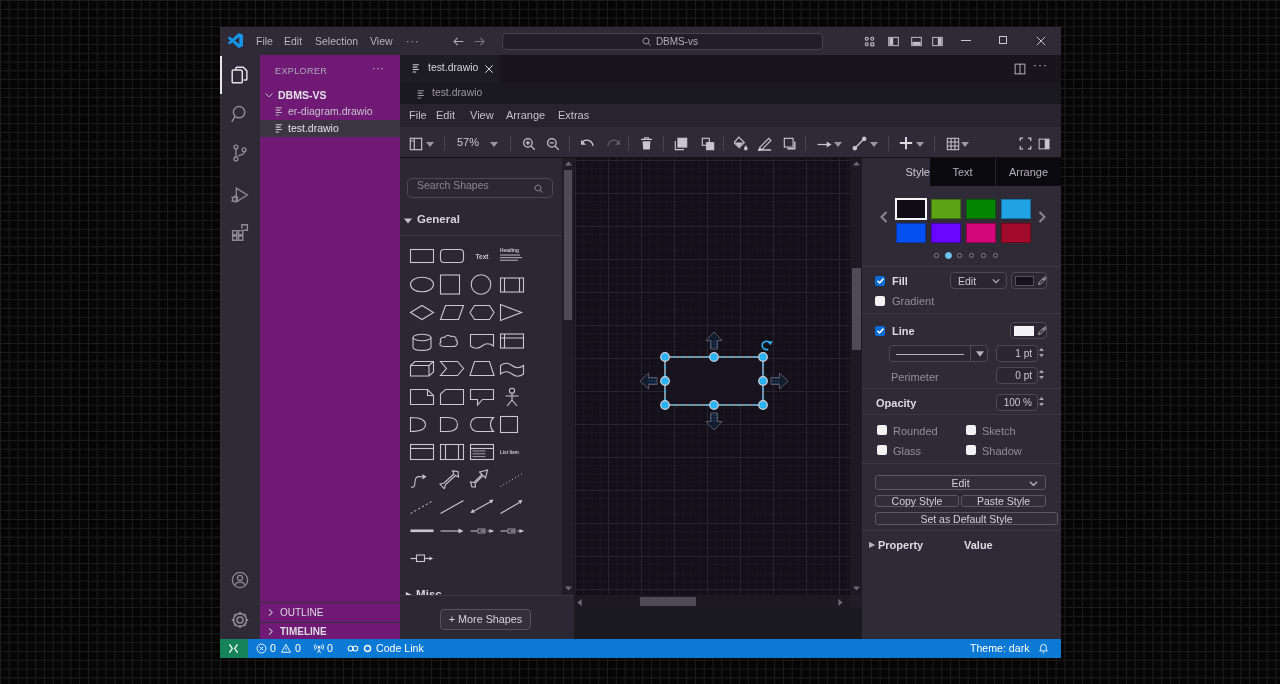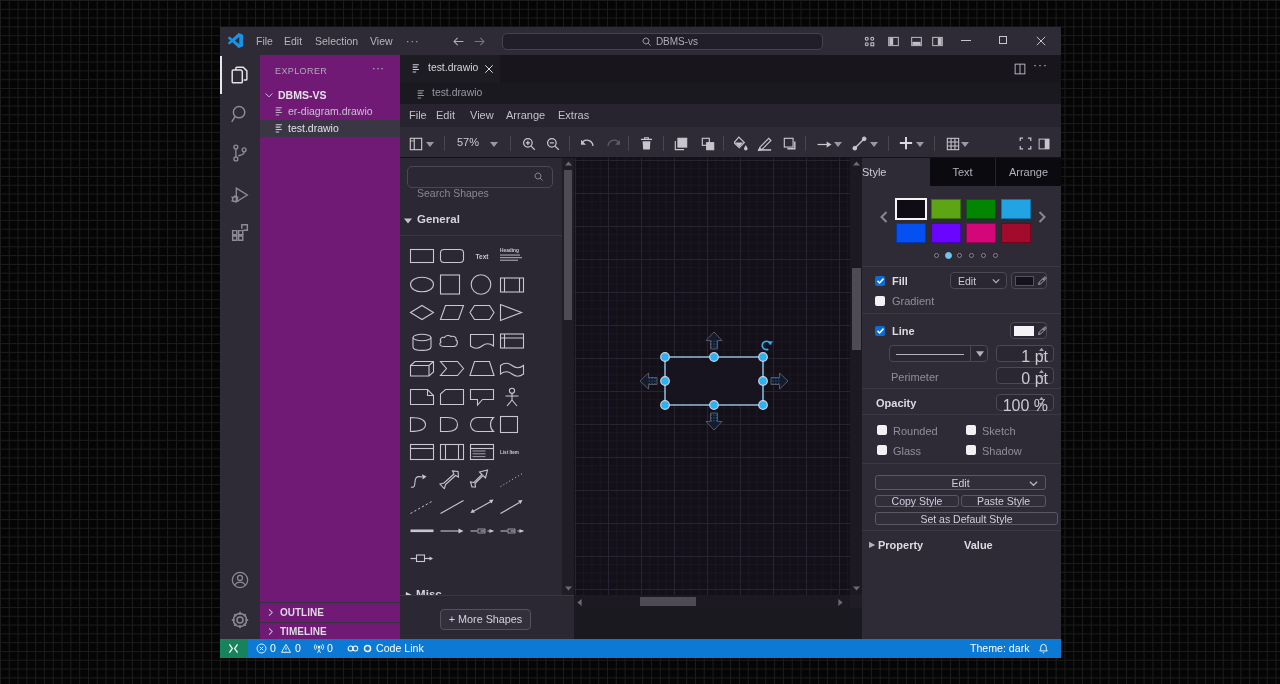--- a/index.html
+++ b/index.html
@@ -34,21 +34,21 @@
 #sidebar { position:absolute; left:40px; top:0; width:140px; height:584px; background:#701a75; color:#b8b5bf; }
 #editor { position:absolute; left:180px; top:0; width:661px; height:584px; background:#1b1920; }
 
 #tabbar { position:absolute; left:0; top:0; width:661px; height:28px; background:#18161c; }
 #tab1 { position:absolute; left:0; top:0; width:100px; height:28px; background:#1e1c23; color:#d7d5dc; font-size:10.4px; }
 #breadcrumb { position:absolute; left:0; top:28px; width:661px; height:21px; background:#1b1920; color:#9a97a1; font-size:10.4px; }
 
 #drawio { position:absolute; left:0; top:49px; width:661px; height:535px; }
 #dmenu { position:absolute; left:0; top:0; width:661px; height:23px; background:#27232f; color:#c3c0cb; font-size:11px; }
 .dm { position:absolute; top:5px; }
-#searchbox { position:absolute; left:7px; top:8px; width:146px; height:20px; border:1px solid #4b4754; border-radius:5px; font-size:10.5px; color:#8a8794; padding:20px 0 0 9px; }
+#searchbox { position:absolute; left:7px; top:20px; width:146px; height:20px; border:1px solid #4b4754; border-radius:5px; font-size:10.5px; color:#8a8794; padding:0 0 0 9px; }
 #morestrip { position:absolute; left:0; top:437px; width:174px; height:44px; background:#2b2733; border-top:1px solid #3b3745; }
 #morebtn { position:absolute; left:40px; top:13px; width:91px; height:21px; border:1px solid #55515e; border-radius:4px; background:#332f3c; color:#d6d3dc; font-size:10.8px; text-align:center; line-height:19px; }
 .ti { position:absolute; }
 .tsep { position:absolute; top:9px; width:1px; height:15px; background:#49454f; }
 #dtoolbar { position:absolute; left:0; top:23px; width:661px; height:31px; background:#2e2a36; border-bottom:1px solid #141218; }
 #dcontent { position:absolute; left:0; top:54px; width:661px; height:481px; }
 #shapes { position:absolute; left:0; top:0; width:162px; height:481px; background:#2b2733; }
 #shapescroll { position:absolute; left:162px; top:0; width:12px; height:481px; background:#201d27; }
 #canvas { position:absolute; left:174px; top:0; width:276px; height:437px;
   background-color:#141019; background-position:1px 2px;
@@ -63,21 +63,21 @@
 #hscroll { position:absolute; left:174px; top:437px; width:276px; height:13px; background:#1c1923; }
 #dfooter { position:absolute; left:174px; top:450px; width:286px; height:31px; background:#2b2733; }
 #format { position:absolute; left:462px; top:0; width:199px; height:481px; background:#2e2a36; }
 .sw { position:absolute; width:30px; height:20px; }
 .dot { position:absolute; width:5px; height:5px; border-radius:50%; border:1.3px solid #8a8794; background:#211d29; }
 .fdiv { position:absolute; left:0; width:199px; border-top:1px solid #3b3745; }
 .flab { position:absolute; font-size:11px; font-weight:bold; color:#dddbe2; }
 .glab { position:absolute; font-size:11px; color:#918e99; }
 .cbon { position:absolute; width:10px; height:10px; background:#0a6cd5; border-radius:2px; text-align:center; line-height:8px; }
 .cboff { position:absolute; width:10px; height:10px; background:#f2f1f4; border-radius:2px; }
-.spin { position:absolute; width:58px; height:17px; border:1px solid #4c4854; border-radius:4px; background:#2a2632; color:#ccc9d3; font-size:16px;text-align:right; }
+.spin { position:absolute; width:42px; height:17px; border:1px solid #4c4854; border-radius:4px; background:#2a2632; color:#ccc9d3; font-size:10px;text-align:right; }
 .spin span { position:absolute; right:5px; top:2px; }
 .stepper { position:absolute; width:9px; height:17px; }
 .fbtn { position:absolute; border:1px solid #5b5763; border-radius:3px; background:#312d3a; color:#d2cfd9; font-size:10.5px; text-align:center; }
 .eyed { position:absolute; }
 
 #statusbar { position:absolute; left:0; top:612px; width:841px; height:19px; background:#0c79d4; color:#fff; font-size:10.6px; }
 #remote { position:absolute; left:0; top:0; width:28px; height:19px; background:#17835c; }
 .sbt { position:absolute; top:3px; }
 </style>
 </head>
@@ -197,21 +197,21 @@
       </div>
       <div style="position:absolute;left:0;top:65px;width:140px;height:17px;background:#3a3644;color:#e4e2e8;font-size:10.5px">
         <svg class="fico" style="left:15px;top:3px" width="11" height="11" viewBox="0 0 16 16">
             <g stroke="#cfccd6" stroke-width="1.6" fill="none">
               <path d="M1 2.5h9M1 6h7M1 9.5h9M1 13h5"></path>
             </g>
           </svg>
         <span style="position:absolute;left:28px;top:2px">test.drawio</span>
       </div>
       <div style="position:absolute;left:0;top:547px;width:140px;border-top:1px solid #35323d"></div>
-      <div style="position:absolute;left:0;top:548px;width:140px;height:19px;color:#dddbe2;font-weight:bold;font-size:10px">
+      <div style="position:absolute;left:0;top:548px;width:140px;height:19px;color:#dddbe2;font-weight:normal;font-size:10px">
         <svg style="position:absolute;left:6px;top:5px" width="9" height="9" viewBox="0 0 16 16">
             <path fill="none" stroke="#c5c2cc" stroke-width="1.8" d="M5.5 2.5L11 8l-5.5 5.5"></path>
           </svg>
         <span style="position:absolute;left:20px;top:4px">OUTLINE</span>
       </div>
       <div style="position:absolute;left:0;top:567px;width:140px;border-top:1px solid #35323d"></div>
       <div style="position:absolute;left:0;top:568px;width:140px;height:16px;color:#dddbe2;font-weight:bold;font-size:10px">
         <svg style="position:absolute;left:6px;top:4px" width="9" height="9" viewBox="0 0 16 16">
             <path fill="none" stroke="#c5c2cc" stroke-width="1.8" d="M5.5 2.5L11 8l-5.5 5.5"></path>
           </svg>
@@ -617,21 +617,21 @@
             <svg style="position:absolute;left:3px;top:4px" width="5" height="7" viewBox="0 0 6 10">
                 <path fill="#6d6a76" d="M0 5l6-5v10z"></path>
               </svg>
             <div style="position:absolute;left:66px;top:2px;width:56px;height:9px;background:#4e4b57"></div>
             <svg style="position:absolute;left:264px;top:4px" width="5" height="7" viewBox="0 0 6 10">
                 <path fill="#6d6a76" d="M6 5L0 0v10z"></path>
               </svg>
           </div>
           <div id="format">
             <div style="position:absolute;left:0;top:0;width:199px;height:28px;background:#0b0a0e">
-              <div style="position:absolute;left:0;top:0;width:68px;height:28px;background:#2e2a36;color:#cdcad4;text-align:left;line-height:28px;font-size:11px">Style</div>
+              <div style="position:absolute;left:0;top:0;width:68px;height:28px;background:#2e2a36;color:#cdcad4;text-align:right;line-height:28px;font-size:11px">Style</div>
               <div style="position:absolute;left:68px;top:0;width:66px;height:28px;color:#b4b1bb;text-align:center;line-height:28px;font-size:11px;border-right:1px solid #26232c">Text</div>
               <div style="position:absolute;left:134px;top:0;width:65px;height:28px;color:#b4b1bb;text-align:center;line-height:28px;font-size:11px">Arrange</div>
             </div>
             <svg style="position:absolute;left:18px;top:53px" width="8" height="12" viewBox="0 0 8 12">
                 <path fill="none" stroke="#8a8794" stroke-width="2" d="M6.5 1L1.5 6l5 5"></path>
               </svg>
             <svg style="position:absolute;left:176px;top:53px" width="8" height="12" viewBox="0 0 8 12">
                 <path fill="none" stroke="#8a8794" stroke-width="2" d="M1.5 1l5 5-5 5"></path>
               </svg>
             <div class="sw" style="left:34px;top:41px;background:#100c16;outline:2px solid #f4f3f5;outline-offset:-1px"></div>

